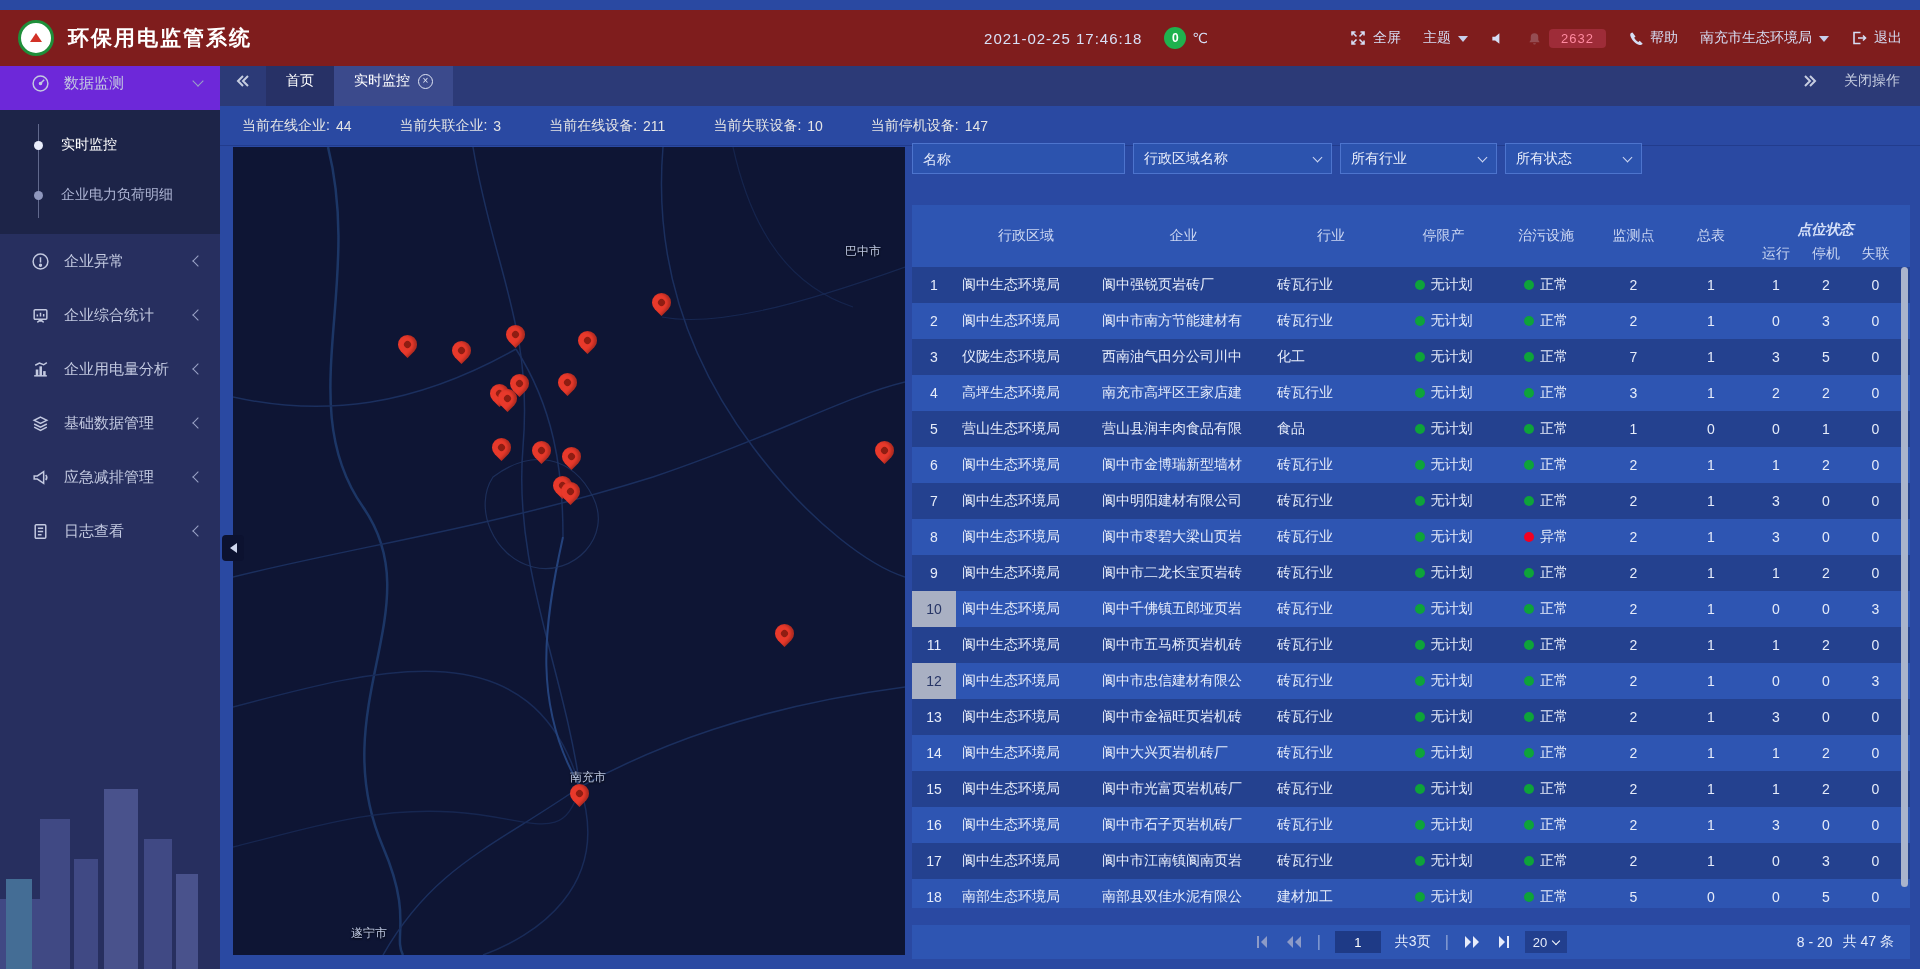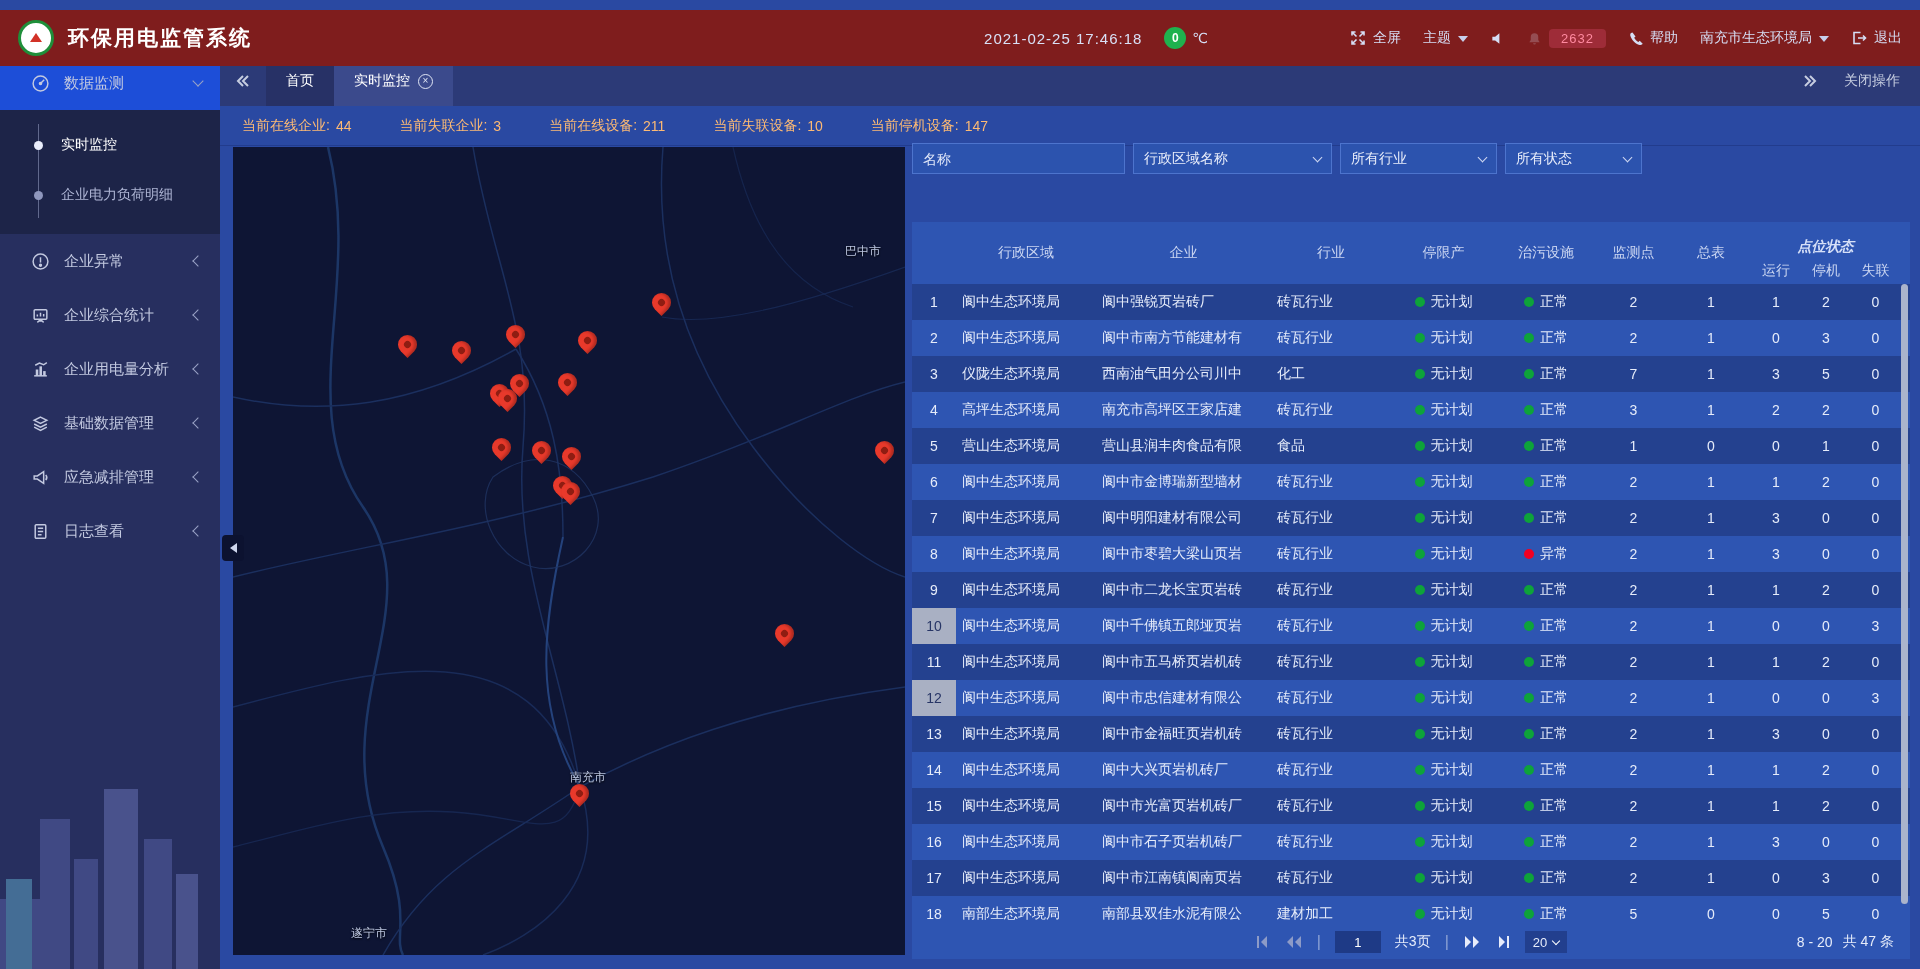--- a/index.html
+++ b/index.html
@@ -28,21 +28,21 @@
   .caret-down { width:0; height:0; border-left:5px solid transparent; border-right:5px solid transparent;
     border-top:6px solid #c7cfeb; margin-top:2px; }
   .noti-badge { background:rgba(233,80,120,.30); color:#ff8aa0; font-size:13px;
     padding:2px 12px; border-radius:4px; letter-spacing:1px; }
   .sp-fullscreen { margin-left:120px; }
   
   #sidebar { position:absolute; left:0; top:56px; width:220px; height:913px;
     background:#272f5f; z-index:20; overflow:hidden; }
   .sd-group { height:54px; display:flex; align-items:center; padding:0 18px 0 30px;
     color:#c3c9e0; cursor:pointer; position:relative; }
-  .sd-group.expanded { background:#1d4ed8; }
+  .sd-group.expanded { background:#6d28d9; }
   .sd-ico { width:20px; height:20px; margin-right:14px; flex:none; display:flex; align-items:center; justify-content:center; }
   .sd-label { flex:1; font-size:15px; }
   .chev { width:8px; height:8px; border-right:1.5px solid #9aa3c6; border-bottom:1.5px solid #9aa3c6; flex:none; }
   .chev.down { transform:rotate(45deg); margin-top:-4px; }
   .chev.left { transform:rotate(135deg); }
   .sd-sub { background:#1d2448; padding:10px 0 14px 0; position:relative; }
   .sd-sub-item { height:50px; display:flex; align-items:center; padding-left:34px;
     color:#aeb5d4; cursor:pointer; position:relative; }
   .sd-sub-item .dot { width:9px; height:9px; border-radius:50%; background:#8f97bd; margin-right:18px; flex:none; }
   .sd-sub-item.active { color:#ffffff; }
@@ -67,21 +67,21 @@
   .tab.inactive { background:#273166; }
   .tab.active { background:#3b4a8c; color:#fff; }
   .tab-close { width:15px; height:15px; border:1px solid #dfe5f5; border-radius:50%;
     display:flex; align-items:center; justify-content:center; font-size:10px; line-height:1; color:#dfe5f5; }
   .tabbar-right { margin-left:auto; display:flex; align-items:center; gap:26px; padding-right:20px; color:#c6cde0; }
   .close-ops { cursor:pointer; font-size:14px; }
   
   #content { position:absolute; left:220px; top:106px; width:1700px; height:863px; background:#2a49a2; }
   #statsbar { position:absolute; left:0; top:0; width:100%; height:40px; display:flex; align-items:center;
     gap:48px; padding-left:22px; border-bottom:1px solid rgba(10,25,80,.25); }
-  .stat { display:flex; align-items:center; gap:6px; color:#fdba74; font-size:14px; }
+  .stat { display:flex; align-items:center; gap:6px; color:#e5e5e5; font-size:14px; }
   
   #map { position:absolute; left:13px; top:41px; width:672px; height:808px; background:#0e1534; overflow:hidden; }
   #map svg.roads { position:absolute; left:0; top:0; }
   .map-label { position:absolute; color:#bcc6e0; font-size:12px; text-shadow:0 1px 2px #000; white-space:nowrap; }
   .pin { position:absolute; width:19px; height:19px; background:#e8392b;
     border-radius:50% 50% 50% 0; transform:rotate(-45deg);
     box-shadow:inset -2px -2px 3px rgba(0,0,0,.25); z-index:5; cursor:pointer; }
   .pin::after { content:''; position:absolute; width:7px; height:7px; background:#8f1d12;
     border-radius:50%; left:6px; top:6px; }
   #collapse-handle { position:absolute; left:2px; top:429px; width:22px; height:26px;
@@ -96,21 +96,21 @@
     padding:0 10px; color:#e8edfa; }
   .f-input { width:213px; }
   .f-input input { background:transparent; border:none; outline:none; color:#e8edfa; font-size:14px; width:100%;
     font-family:inherit; }
   .f-input input::placeholder { color:#dfe6f8; opacity:1; }
   .f-select { justify-content:space-between; cursor:pointer; }
   .f-select .cv { width:7px; height:7px; border-right:1.5px solid #d0d9f2; border-bottom:1.5px solid #d0d9f2;
     transform:rotate(45deg); margin-top:-3px; margin-left:10px; }
   .w-region { width:199px; } .w-industry { width:157px; } .w-status { width:137px; }
   
-  #tablewrap { position:absolute; left:0; top:79px; width:998px; }
+  #tablewrap { position:absolute; left:0; top:62px; width:998px; }
   #thead { height:62px; background:#2e55b2; display:flex; color:#ccd7f2; font-size:14px; }
   .hc { display:flex; align-items:center; justify-content:center; }
   .c-num{width:44px}.c-region{width:140px}.c-company{width:175px}.c-industry{width:120px}
   .c-limit{width:105px}.c-facility{width:100px}.c-monitor{width:75px}.c-meter{width:80px}
   .c-run{width:50px}.c-stop{width:50px}.c-lost{width:49px}
   .hgroup { width:149px; display:flex; flex-direction:column; justify-content:center; gap:6px; padding-top:12px; }
   .hgroup-label { text-align:center; font-style:italic; font-weight:bold; color:#d6e0f8; }
   .hgroup-sub { display:flex; }
   .hgroup-sub .hc { height:auto; }
   #tbody { height:641px; overflow:hidden; position:relative; }

